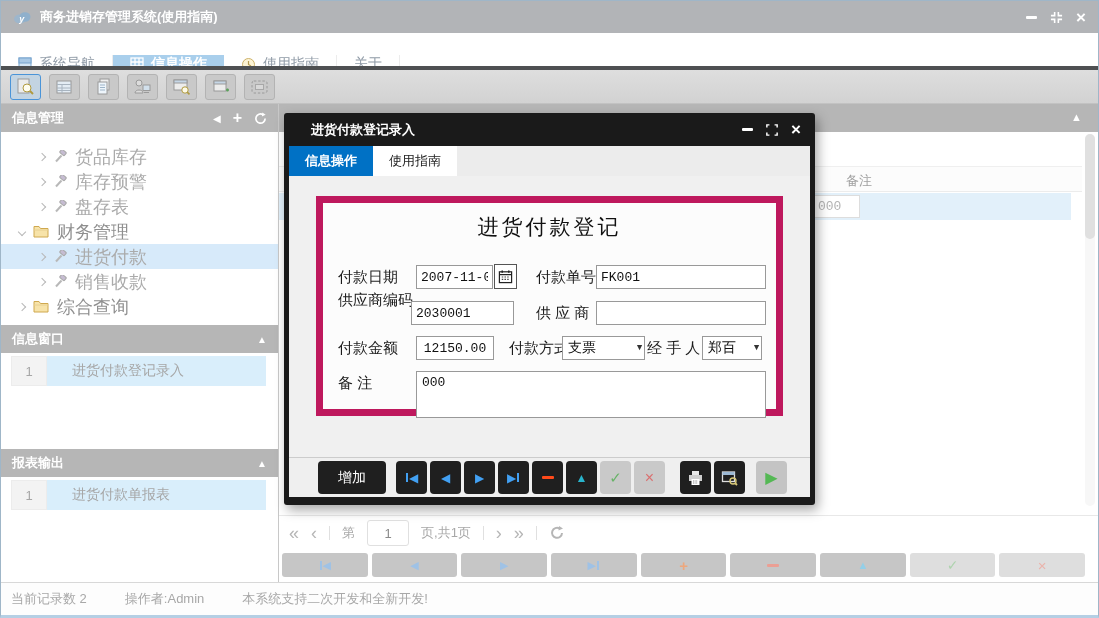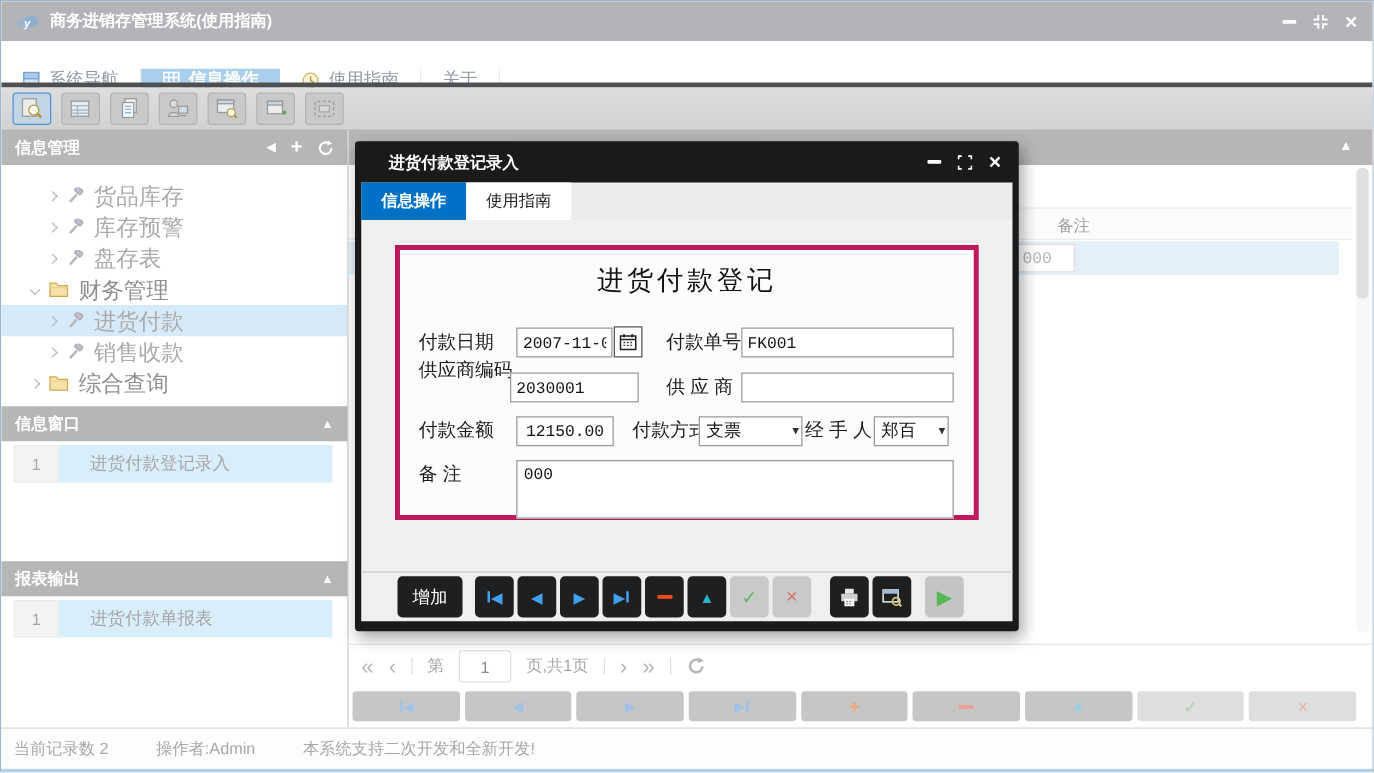--- a/index.html
+++ b/index.html
@@ -31,21 +31,21 @@
   .tbtn.hl { border-color:#4a94d8; background:#c3d4e2; }
 
   
   .sidebar { position:absolute; left:0; top:103px; width:278px; bottom:33px; background:#fff;
              border-right:1px solid #c8c8c8; }
   .phead { position:absolute; left:0; right:0; height:28px; background:#b6b6b6; color:#fff;
            font-weight:bold; font-size:13px; display:flex; align-items:center; padding:9px 11px; }
   .phead .hicons { margin-left:auto; display:flex; align-items:center; gap:12px; font-size:12px; }
   .tree { position:absolute; top:28px; left:0; right:0; height:195px; padding-top:12px; }
   .trow { height:25px; display:flex; align-items:center; gap:8px; font-size:18px; color:#ababab; }
-  .trow.lvl1 { padding-left:24px; color:#8f8f8f; }
+  .trow.lvl1 { padding-left:18px; color:#8f8f8f; }
   .trow.lvl2 { padding-left:38px; }
   .trow.sel { background:#d7eafa; }
   .chev { width:6px; height:6px; border-right:1.6px solid #b8b8b8; border-bottom:1.6px solid #b8b8b8;
           transform:rotate(-45deg); flex:none; }
   .chev.down { transform:rotate(45deg); }
   .sitem { position:absolute; left:10px; right:12px; height:30px; display:flex; font-size:14px; }
   .sitem .num { width:36px; background:#f3f3f3; border:1px solid #ececec; color:#a6a6a6;
                 display:flex; align-items:center; justify-content:center; font-size:13px; }
   .sitem .lbl { flex:1; background:#d9eefb; color:#a6a6a6; display:flex; align-items:center; padding-left:25px; }
 
@@ -92,38 +92,38 @@
   .dialog { position:absolute; left:283px; top:112px; width:531px; height:392px; background:#1a1a1a;
             border-radius:3px; box-shadow:3px 5px 12px rgba(0,0,0,.35); z-index:10; }
   .d-title { height:33px; display:flex; align-items:center; color:#fff; font-size:13px; font-weight:bold;
              padding:0 14px 0 27px; }
   .d-ctls { margin-left:auto; display:flex; align-items:center; gap:13px; }
   .d-tabs { position:absolute; top:33px; left:5px; right:5px; height:30px; background:#ececec; display:flex; }
   .d-tab { display:flex; align-items:center; padding:0 16px; font-size:13px; background:#fff; color:#222; }
   .d-tab.active { background:#0071c5; color:#fff; font-weight:bold; }
   .d-body { position:absolute; top:63px; left:5px; right:5px; bottom:47px; background:#f0f0f0; }
   .fpanel { position:absolute; left:27px; top:20px; width:467px; height:220px; background:#fcfcfc;
-            border:4px solid #be185d; }
+            border:7px solid #be185d; }
   .ftitle { position:absolute; top:10px; left:0; right:0; text-align:center; font-size:21px;
             color:#111; letter-spacing:3px; }
   .flabel { position:absolute; font-size:15px; color:#1b1b1b; line-height:24px; white-space:nowrap; }
   .finput { position:absolute; height:24px; border:1px solid #999; background:#fff; padding:0 4px;
             font-family:"Liberation Mono","DejaVu Sans Mono",monospace; font-size:13px; color:#111; }
   .fselect { position:absolute; height:24px; border:1px solid #999; background:#fff; display:flex;
              align-items:center; font-size:14px; color:#111; padding-left:5px; }
   .fselect .arr { margin-left:auto; font-size:9px; color:#333; padding-right:5px; }
   .ftext { position:absolute; border:1px solid #999; background:#fff; resize:none; padding:3px 5px;
            font-family:"Liberation Mono","DejaVu Sans Mono",monospace; font-size:13px; color:#111; }
   .calbtn { position:absolute; width:23px; height:25px; border:1px solid #555; background:#fff;
             display:flex; align-items:center; justify-content:center; }
   .d-btns { position:absolute; left:5px; right:5px; bottom:8px; height:40px; background:#efefef;
             border-top:1px solid #ccc; display:flex; align-items:center; padding-left:29px; gap:3px; }
   .db { width:31px; height:33px; background:#1f1f1f; border-radius:4px; border:none;
         display:flex; align-items:center; justify-content:center; font-size:12px; }
-  .db.add { width:52px; color:#fff; font-size:14px; margin-right:7px; }
+  .db.add { width:68px; color:#fff; font-size:14px; margin-right:7px; }
   .db.dis { background:#c9c9c9; }
   .db.light { background:#c4c4c4; }
   .d-blue { color:#42a0f2; } .d-minus { color:#ff4a1a; } .d-up { color:#28b4cc; }
   .d-check { color:#68b368; font-size:15px; } .d-x { color:#d97070; font-size:16px; }
   .d-play { color:#54b854; font-size:16px; }
   .gap12 { margin-left:12px; } .gap8 { margin-left:8px; }
   svg { display:block; }
 </style>
 </head>
 <body>

